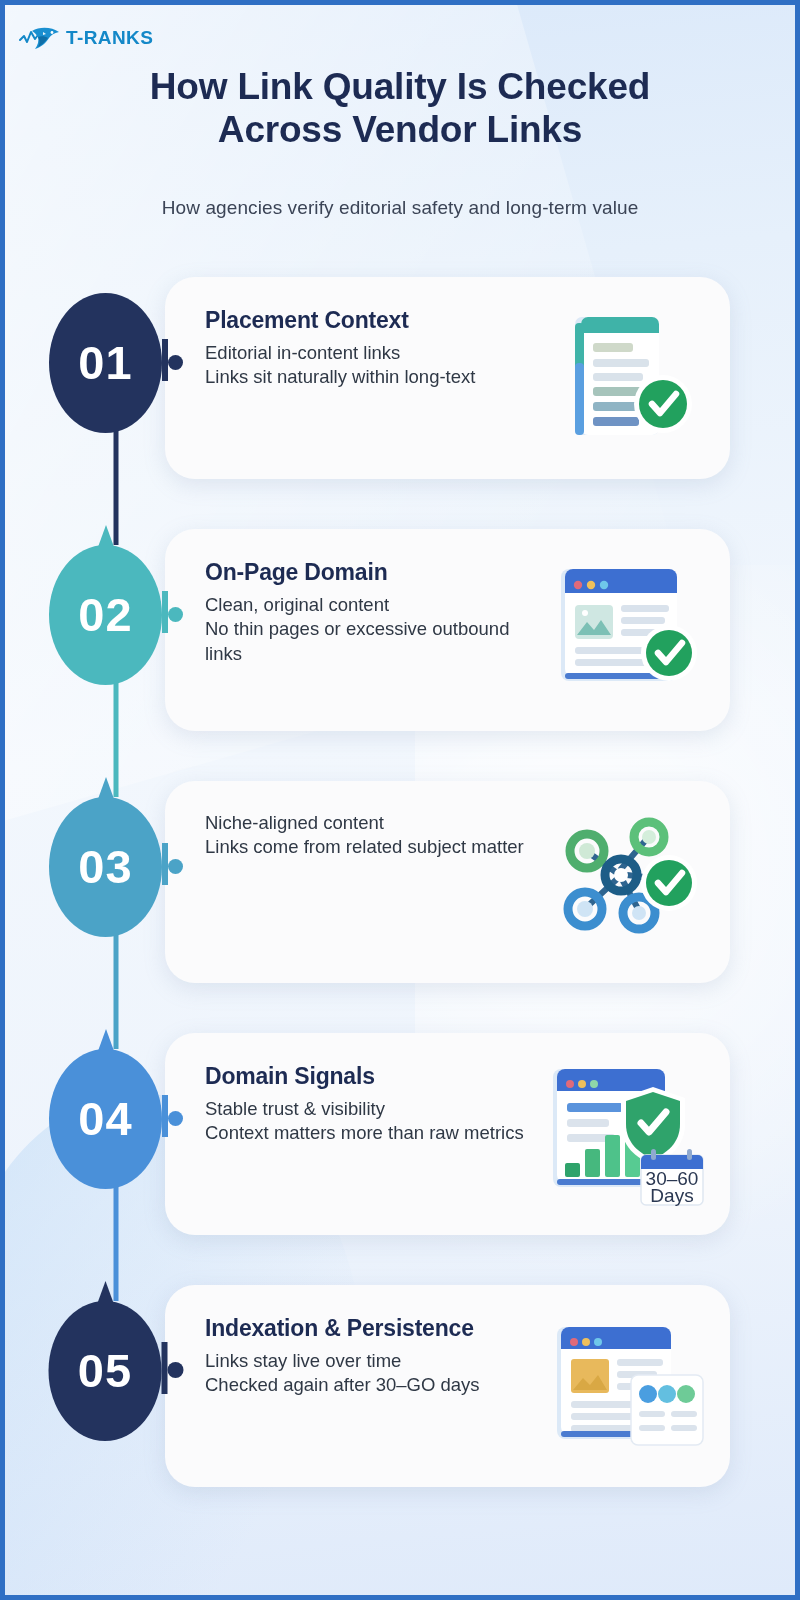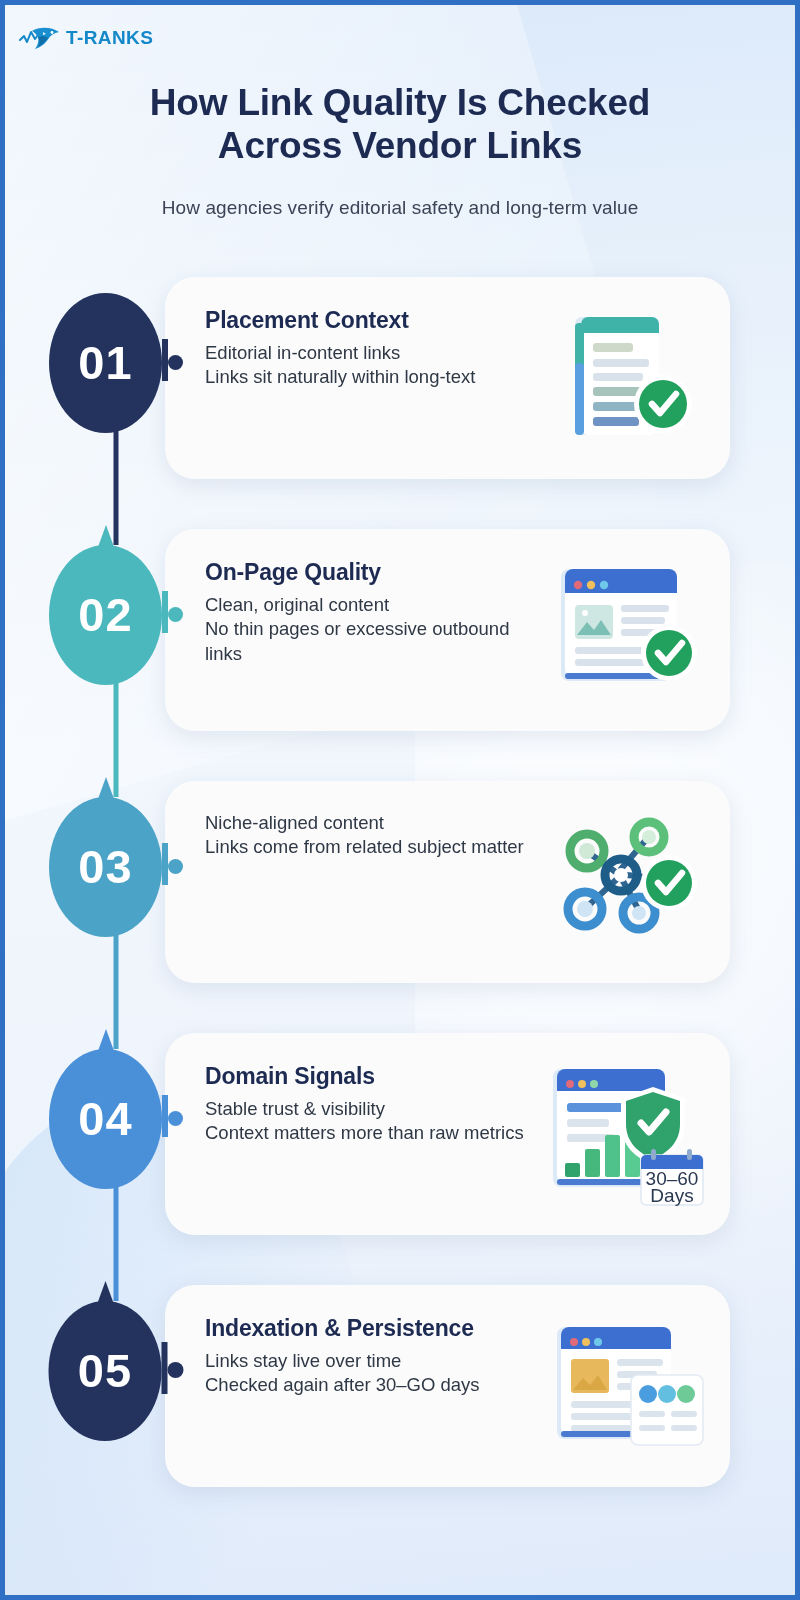--- a/index.html
+++ b/index.html
@@ -50,21 +50,21 @@
     font-size:19px; font-weight:bold; letter-spacing:.4px;
     color:#1488c8; font-family:"Liberation Sans", sans-serif;
   }
 
   .headline {
     position:absolute; left:50px; right:50px; top:60px;
     text-align:center; z-index:5;
   }
   .headline h1 {
     font-size:37px; line-height:1.17; font-weight:bold;
-    color:#1d2b53; letter-spacing:-.2px;margin-top:16px;
+    color:#1d2b53; letter-spacing:-.2px;
   }
   .subhead {
     position:absolute; left:40px; right:40px; top:192px;
     text-align:center; z-index:5;
     font-size:19px; color:#3b4456; letter-spacing:.1px;
   }
 
   
   .steps {
     position:absolute; left:0; top:272px; width:800px;
@@ -214,21 +214,21 @@
         </div>
         <div class="badge-stem" style="background:#23335e"></div>
         <div class="badge-dot" style="background:#23335e"></div>
       </div>
     </div>
 
     <div class="step">
       <div class="connector" style="top:150px;height:118px;background:#4bb8be"></div>
       <div class="card">
         <div class="card-text">
-          <div class="card-title">On-Page Quality</div>
+          <div class="card-title">On-Page Domain</div>
           <div class="card-line">Clean, original content</div>
           <div class="card-line">No thin pages or excessive outbound links</div>
         </div>
         <div class="card-icon">
           <svg viewBox="0 0 165 150">
             <rect x="16" y="14" width="116" height="112" rx="8" fill="#dce9f7"></rect>
             <rect x="20" y="14" width="112" height="108" rx="8" fill="#ffffff"></rect>
             <path d="M20 22 a8 8 0 0 1 8-8 h96 a8 8 0 0 1 8 8 v16 H20 Z" fill="#3d6fd1"></path>
             <circle cx="33" cy="30" r="4.2" fill="#e06a7a"></circle>
             <circle cx="46" cy="30" r="4.2" fill="#efc05c"></circle>

